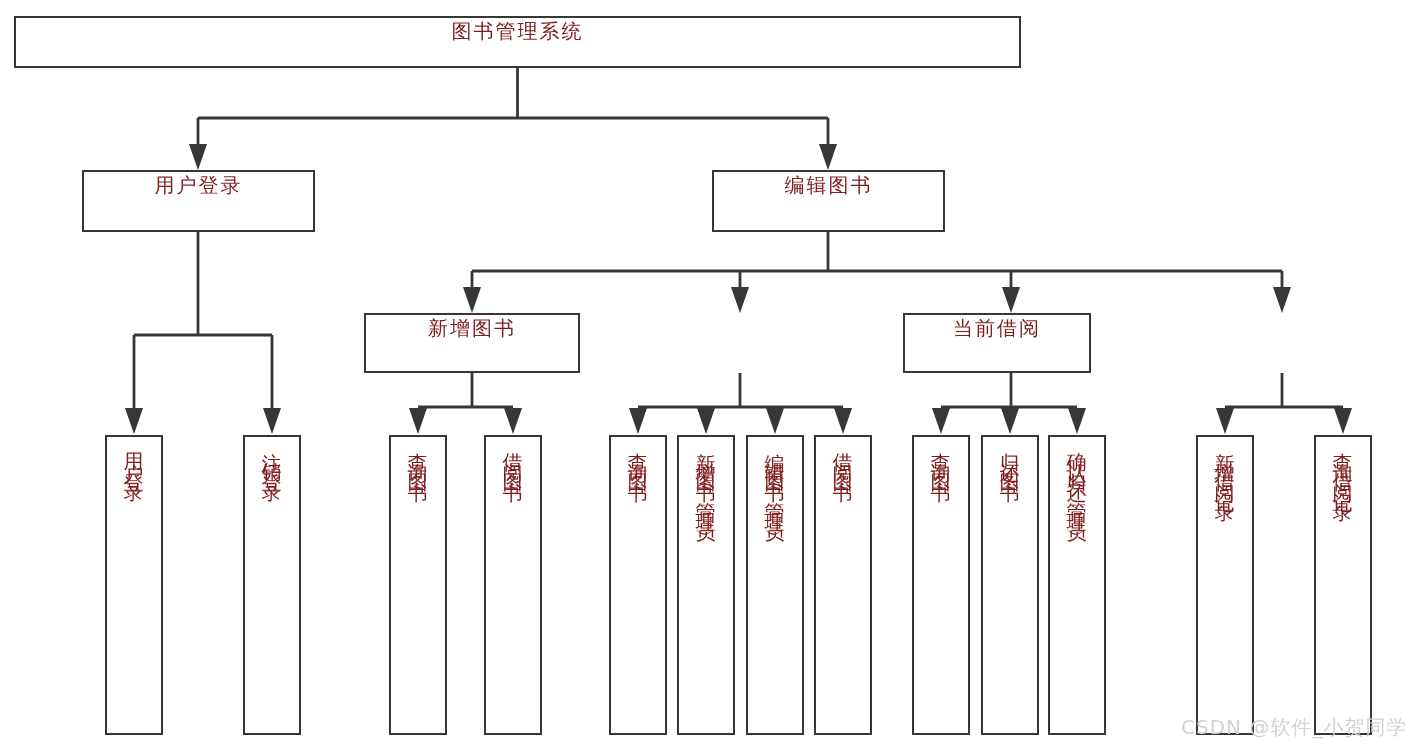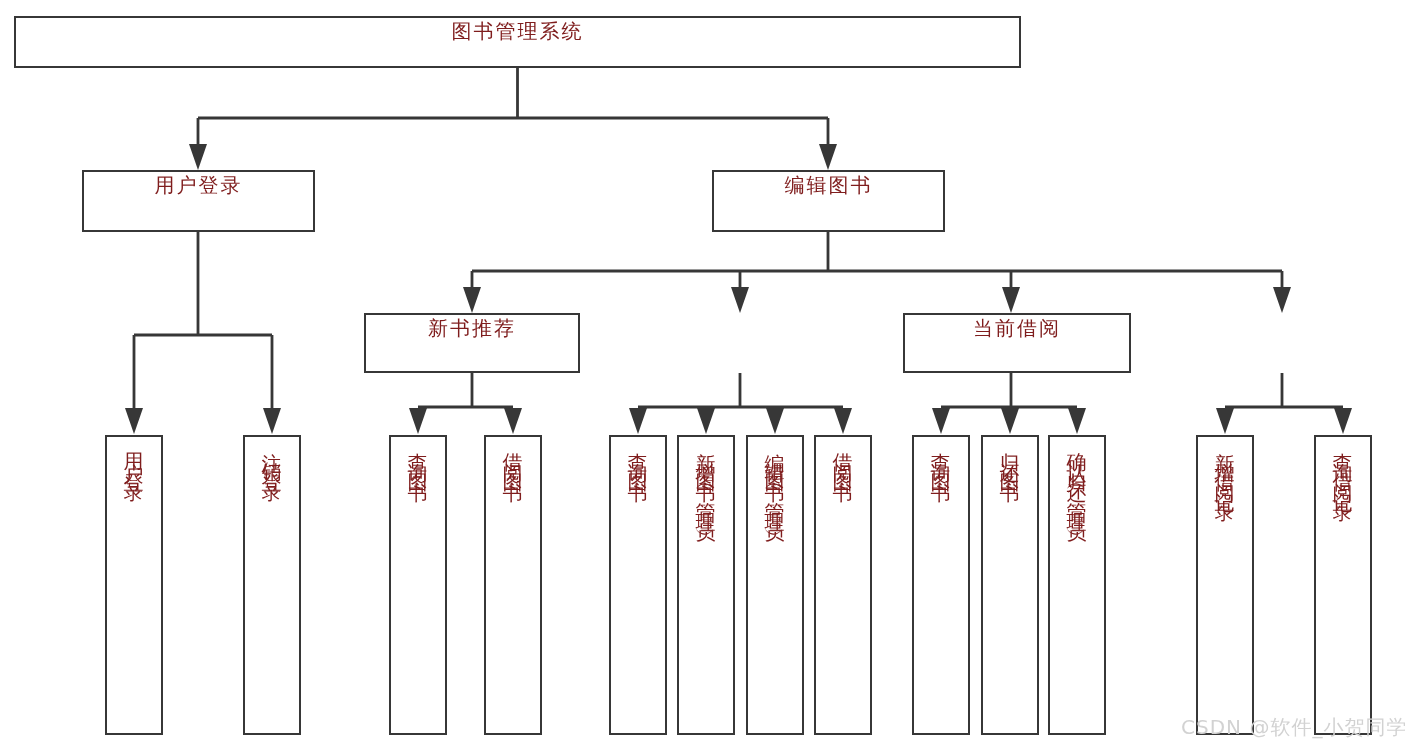--- a/index.html
+++ b/index.html
@@ -115,23 +115,23 @@
   </div>
 
   <div class="node h" style="left:82px;top:170px;width:233px;height:62px">
     <span>用户登录</span>
   </div>
   <div class="node h" style="left:712px;top:170px;width:233px;height:62px">
     <span>编辑图书</span>
   </div>
 
   <div class="node h" style="left:364px;top:313px;width:216px;height:60px">
-    <span>新书推荐</span>
+    <span>新增图书</span>
   </div>
-  <div class="node h" style="left:903px;top:313px;width:228px;height:60px">
+  <div class="node h" style="left:903px;top:313px;width:188px;height:60px">
     <span>当前借阅</span>
   </div>
 
   <div class="node v" style="left:105px;top:435px;width:58px;height:300px">
     <span>用户登录</span>
   </div>
   <div class="node v" style="left:243px;top:435px;width:58px;height:300px">
     <span>注销登录</span>
   </div>
 

